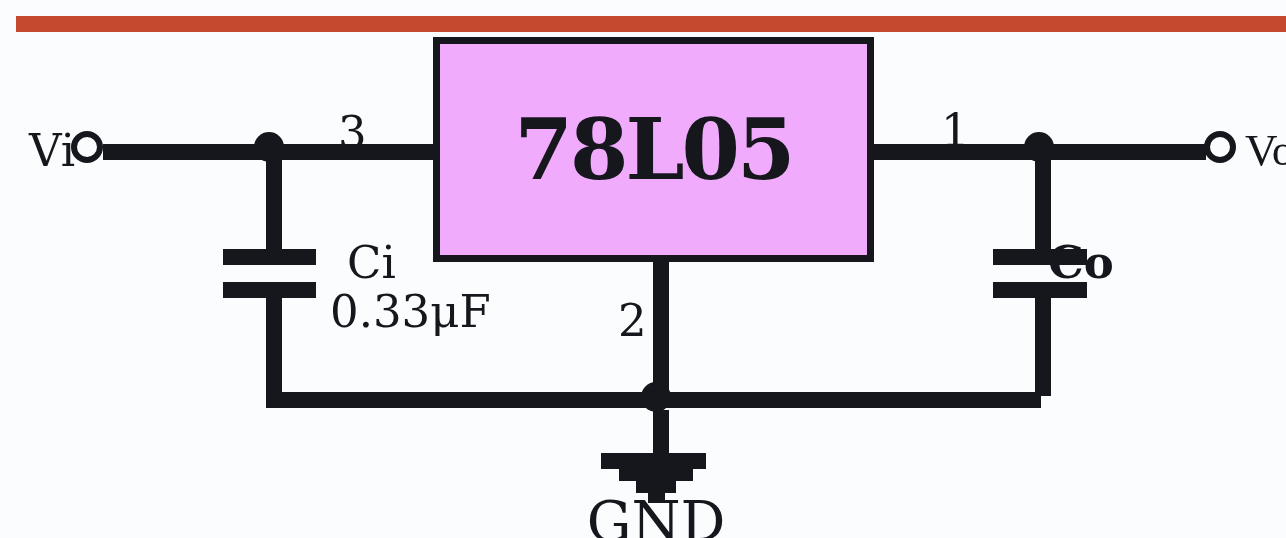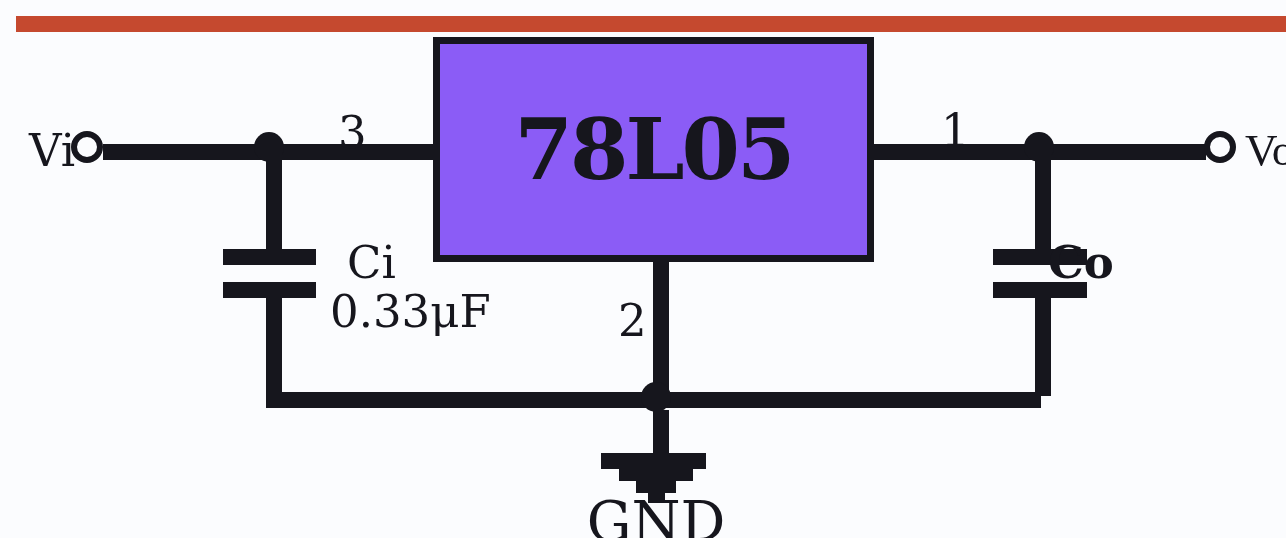--- a/index.html
+++ b/index.html
@@ -26,21 +26,21 @@
   
   .vi-label   { left: 5px;  top: 104px; }
   .vi-circle  { left: 55px; top: 115px; }
   .wire-in    { left: 87px; top: 128px; width: 331px; height: 6px; }
   .dot-in     { left: 238px; top: 116px; }
   .pin3-label { left: 314px; top: 86px; width: 40px; }
 
   
   .ic-box {
     position: absolute; left: 417px; top: 21px; width: 441px; height: 225px;
-    border: 7px solid #16161d; background: #8b5cf6;
+    border: 7px solid #16161d; background: #f0abfc;
     display: flex; align-items: center; justify-content: center;
   }
   .ic-label { font-size: 84px; font-weight: bold; letter-spacing: -3px; line-height: 1; }
 
   
   .wire-out   { left: 858px; top: 128px; width: 332px; height: 6px; }
   .pin1-label { left: 917px; top: 84px; width: 40px; }
   .dot-out    { left: 1008px; top: 116px; }
   .vo-circle  { left: 1188px; top: 115px; }
   .vo-label   { left: 1221px; top: 104px; font-family: Liberation Serif, serif; }

